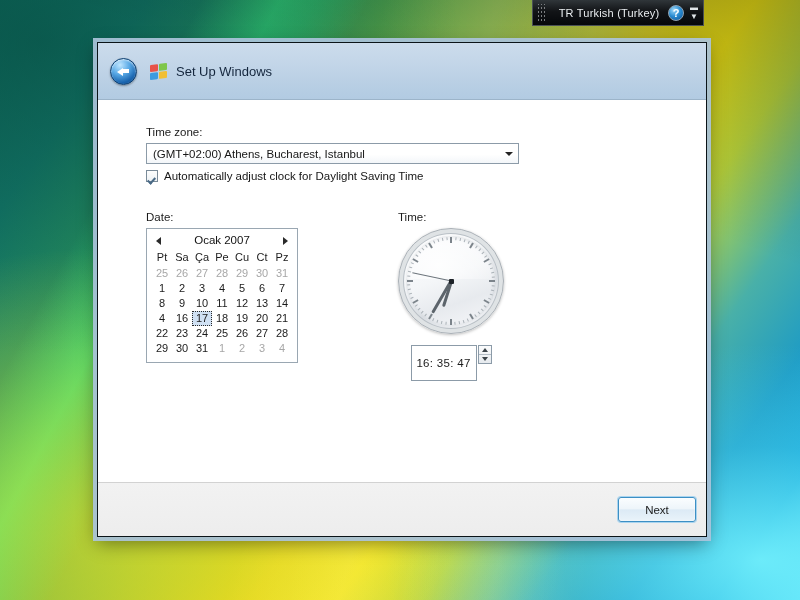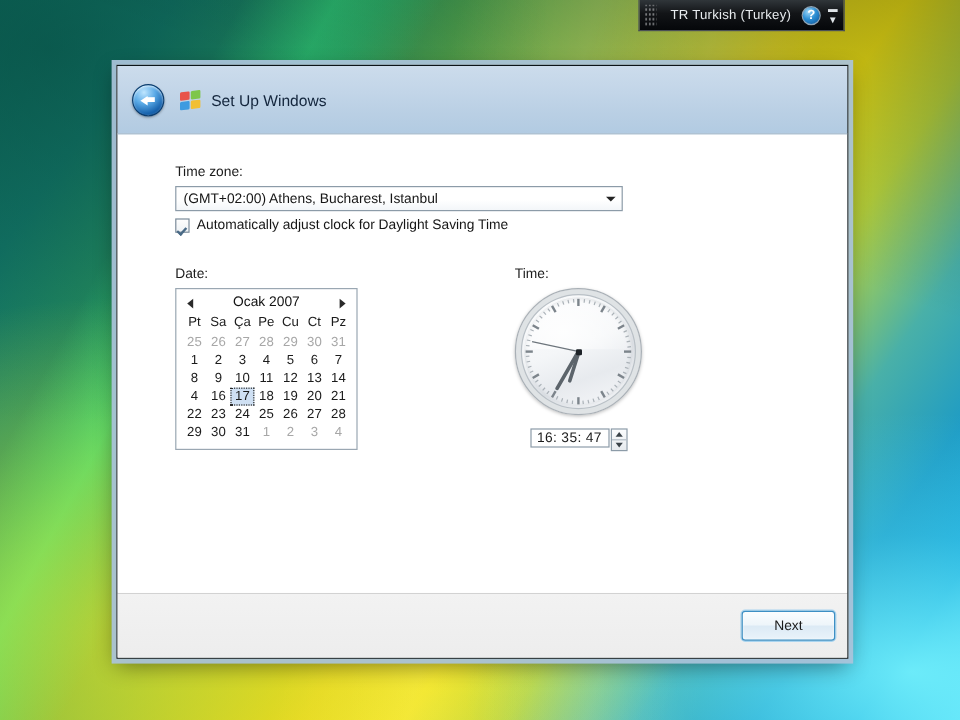--- a/index.html
+++ b/index.html
@@ -83,21 +83,21 @@
     box-sizing: border-box;
   }
   .lb-arrows {
     width: 12px; margin-right: 3px;
     display: flex; flex-direction: column; align-items: center; gap: 3px;
   }
   .lb-arrows span { color: #dfe4e8; font-size: 8px; line-height: 6px; }
 
   
   #win {
-    position: absolute; left: 97px; top: 54px;
+    position: absolute; left: 97px; top: 42px;
     width: 610px; height: 495px;
     background: #ffffff;
     border: 1px solid #0b1418;
     box-shadow: 0 0 0 4px rgba(171,196,219,0.92), 0 6px 18px rgba(0,0,0,0.45);
     box-sizing: border-box;
     display: flex; flex-direction: column;
     z-index: 20;
   }
   #titlebar {
     height: 56px;
@@ -198,21 +198,21 @@
     content:"";
     position:absolute; left:2px; top:5px;
     width:3px;height:6px;
     border:solid #4a6a86;
     border-width:0 2px 2px 0;
     transform:rotate(42deg);
   }
   #dst-label { font-size: 11.5px; color:#161616; margin-left:6px; }
 
   
-  #dtrow { display:flex; margin-top: 29px; gap: 31px; }
+  #dtrow { display:flex; margin-top: 29px; }
   #datecol { width: 205px; }
   #timecol { margin-left: 47px; }
 
   
   #cal {
     width: 152px;
     border: 1px solid #9aa7b2;
     background: #ffffff;
     box-sizing: border-box;
     padding: 4px 5px 6px 5px;
@@ -309,21 +309,21 @@
   }
   #hub {
     position:absolute; left:50%; top:50%;
     width:5px;height:5px;margin:-2.5px 0 0 -2.5px;
     background:#1d2227; border-radius:1px;
   }
 
   
   #timefield { display:flex; align-items:stretch; margin-top: 11px; }
   #time-input {
-    width: 66px; height: 16px;
+    width: 66px; height: 36px;
     border: 1px solid #8c9ba8;
     background:#ffffff;
     box-sizing:border-box;
     font-size: 11.5px; color:#1b1b1b;
     display:flex; align-items:center; justify-content:center;
     letter-spacing:.3px;
     cursor:text;
   }
   #time-spin {
     width: 14px; height:19px; margin-left:1px;

